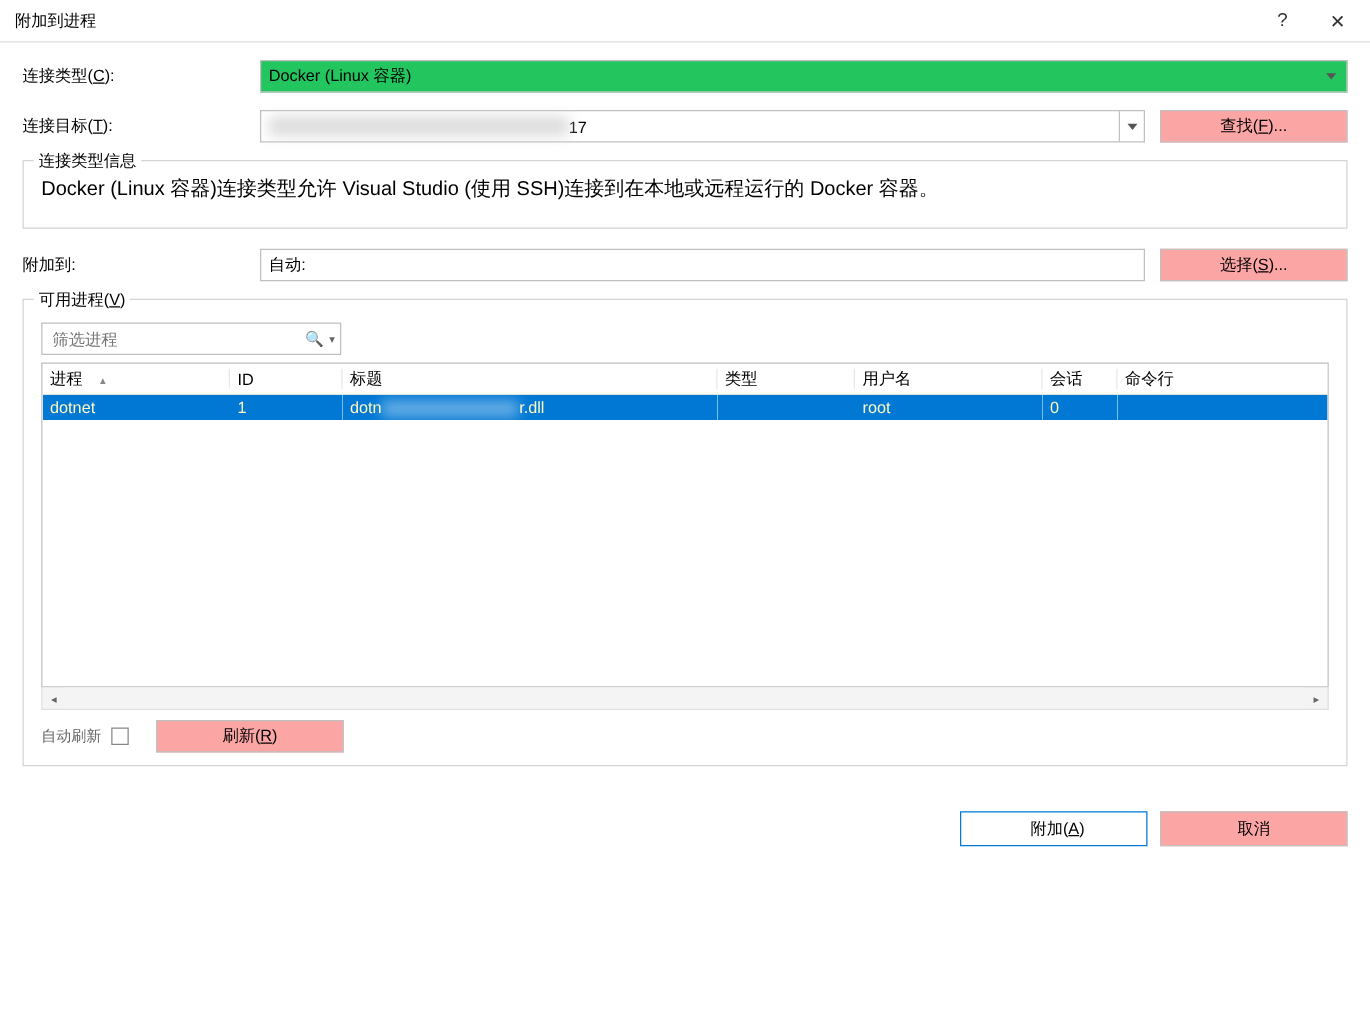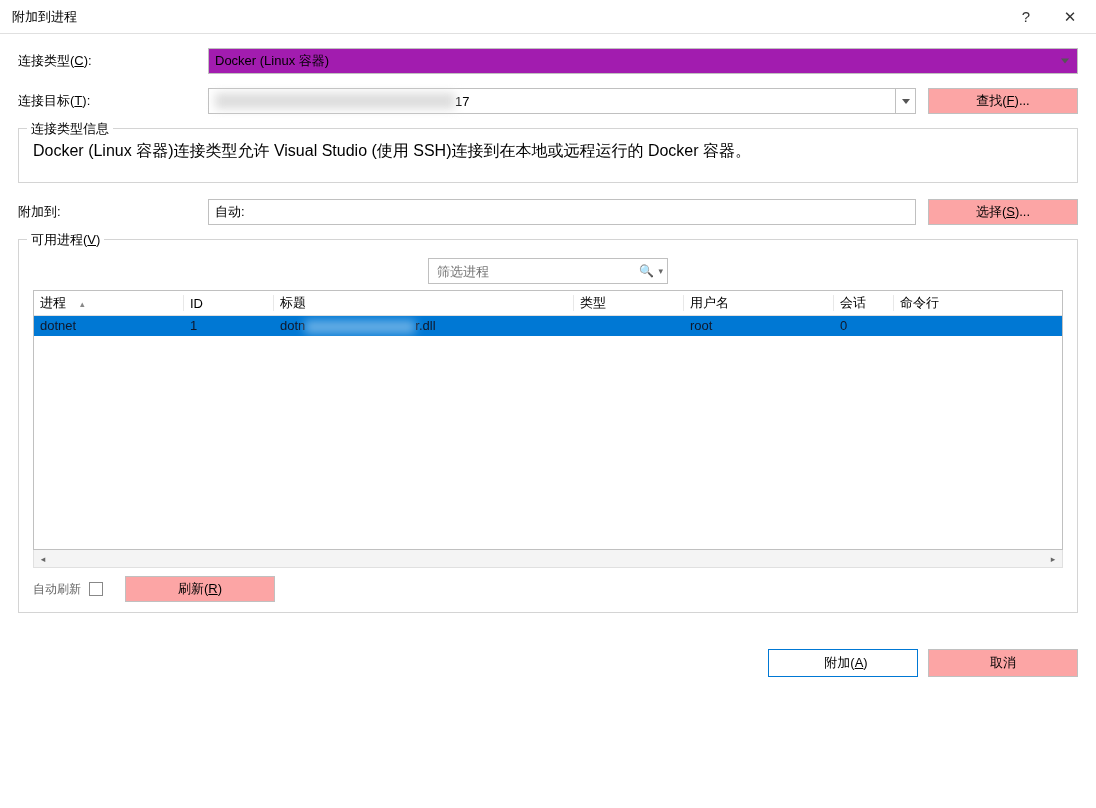--- a/index.html
+++ b/index.html
@@ -41,21 +41,21 @@
     height: 26px;
     border: 1px solid #c0c0c0;
     background: #fff;
     padding: 0 6px;
     display: flex;
     align-items: center;
     font-size: 13px;
   }
   .select-control {
     position: relative;
-    background: #a21caf;
+    background: #22c55e;
     text-align: right;
   }
   .select-control::after {
     content: "";
     position: absolute;
     right: 8px; top: 50%;
     width: 0; height: 0;
     border-left: 4px solid transparent;
     border-right: 4px solid transparent;
     border-top: 5px solid #555;
@@ -93,21 +93,21 @@
   .fieldset-legend {
     position: absolute;
     top: -9px;
     left: 8px;
     background: #fff;
     padding: 0 4px;
     font-size: 13px;
   }
   .info-text { font-size: 16px; }
   .proc-fieldset { padding: 10px 14px 10px 14px; }
-  .filter-row { display: flex; justify-content: center; margin: 8px 0 6px 0; }
+  .filter-row { display: flex; justify-content: flex-start; margin: 8px 0 6px 0; }
   .filter-box {
     width: 240px; height: 26px;
     border: 1px solid #c0c0c0;
     display: flex; align-items: center;
     padding: 0 4px 0 6px;
   }
   .filter-input { border: none; outline: none; flex: 1; font-size: 13px; font-family: inherit; color: #999; background: transparent; }
   .search-icon { font-size: 12px; color: #666; padding: 0 2px; }
   .dropdown-tiny { font-size: 9px; color: #666; padding-left: 2px; }
   .table-container {
@@ -134,21 +134,21 @@
     background: #e8e8e8;
   }
   thead th:last-child::after { display: none; }
   .sort-ind { font-size: 9px; color: #888; margin-left: 14px; vertical-align: middle; }
   tbody td {
     padding: 2px 6px;
     font-size: 13px;
     white-space: nowrap;
     overflow: hidden;
   }
-  tbody tr.selected { background: #0078d4; color: #0f172a; }
+  tbody tr.selected { background: #0078d4; color: #fef9c3; }
   .blur-span { filter: blur(5px); display: inline-block; }
   .hscrollbar {
     height: 18px; background: #f4f4f4;
     margin-top: 0;
     display: flex; align-items: center;
     border: 1px solid #e0e0e0; border-top: none;
   }
   .hscroll-arrow {
     width: 18px; height: 100%;
     display: flex; align-items: center; justify-content: center;

